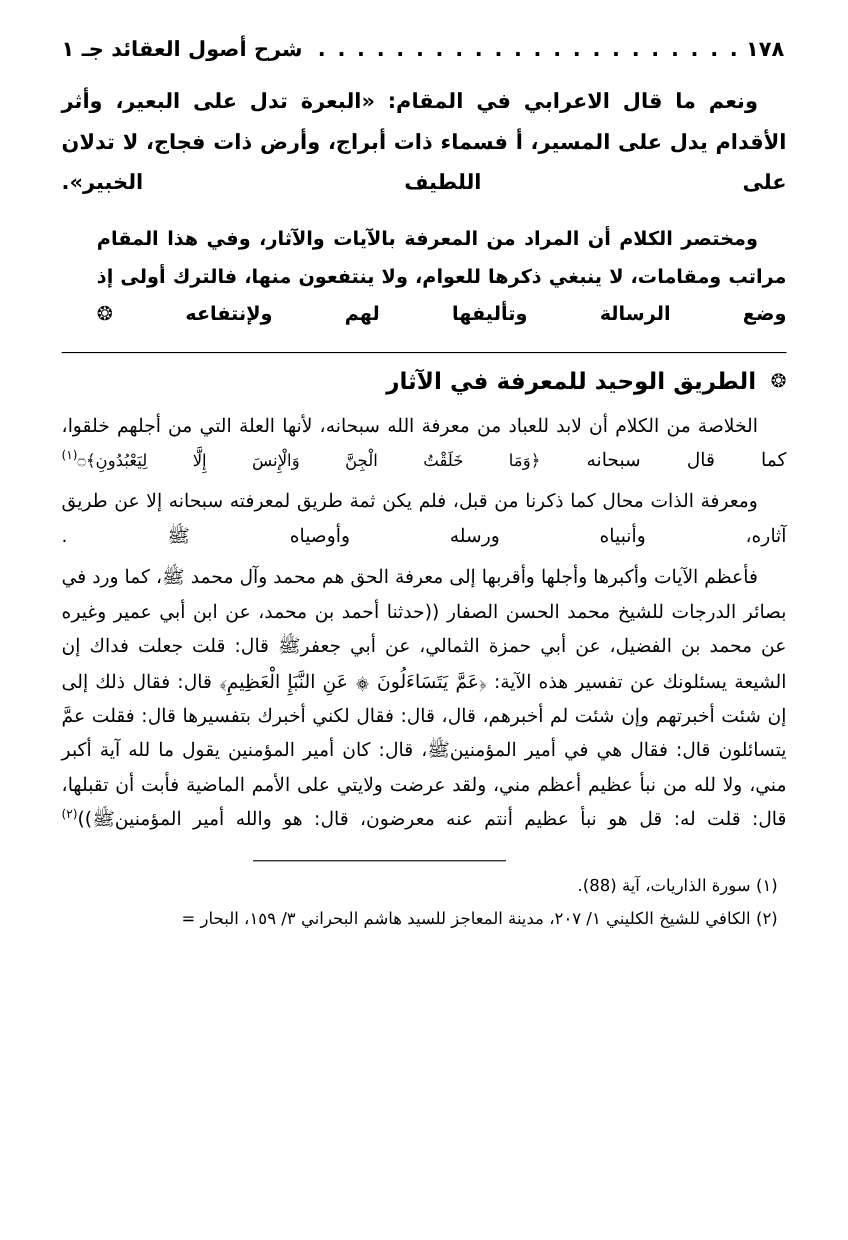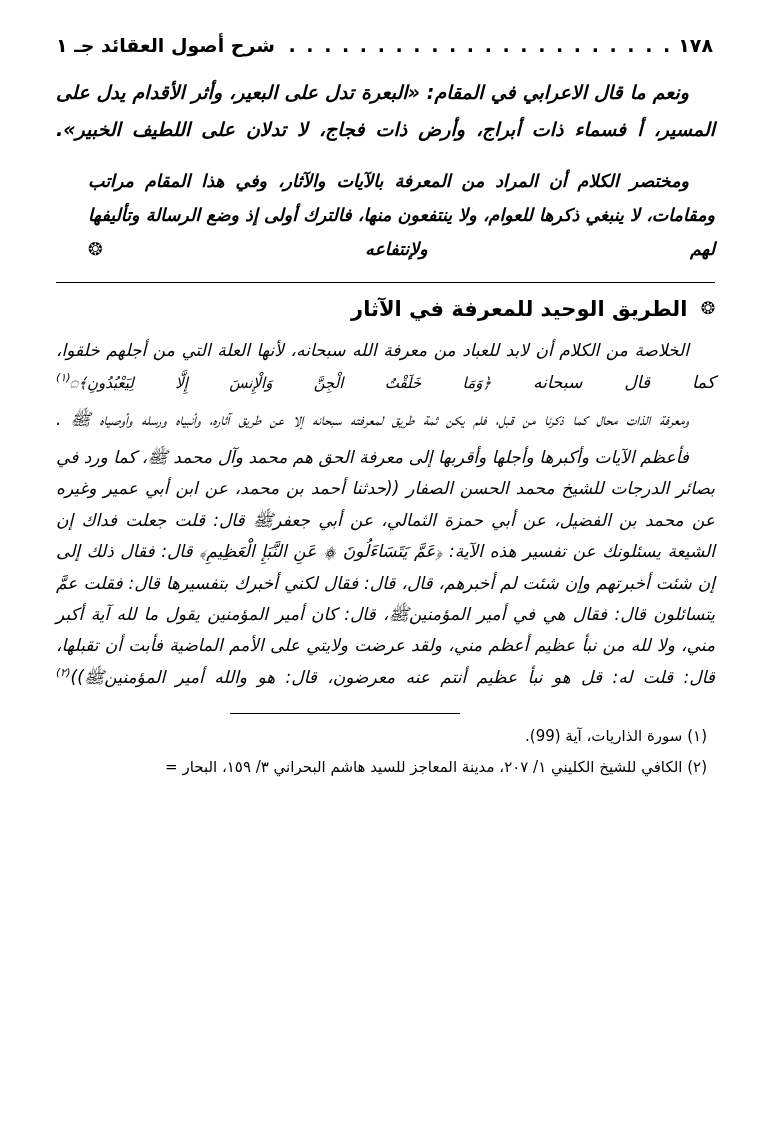--- a/index.html
+++ b/index.html
@@ -55,21 +55,20 @@
     text-align: right;
   }
 
   
   .para {
     direction: rtl;
     text-align: justify;
     text-align-last: justify;
     line-height: 1.95;
     margin: 0 0 6px 0;
-    font-style: italic;
   }
   .para.bold-block {
     font-weight: bold;
     font-size: 19px;
     letter-spacing: 0px;
   }
   .para.bold-block2 {
     font-weight: bold;
     font-size: 17.5px;
     margin-left: 32px;
@@ -174,21 +173,21 @@
 
   <p class="para normal indent-first">
     <span>فأعظم الآيات وأكبرها وأجلها وأقربها إلى معرفة الحق هم محمد وآل محمد ﷺ، كما ورد في بصائر الدرجات للشيخ محمد الحسن الصفار ((حدثنا أحمد بن محمد، عن ابن أبي عمير وغيره عن محمد بن الفضيل، عن أبي حمزة الثمالي، عن أبي جعفرﷺ قال: قلت جعلت فداك إن الشيعة يسئلونك عن تفسير هذه الآية: ﴿عَمَّ يَتَسَاءَلُونَ ۞ عَنِ النَّبَإِ الْعَظِيمِ﴾ قال: فقال ذلك إلى إن شئت أخبرتهم وإن شئت لم أخبرهم، قال، قال: فقال لكني أخبرك بتفسيرها قال: فقلت عمَّ يتسائلون قال: فقال هي في أمير المؤمنينﷺ، قال: كان أمير المؤمنين يقول ما لله آية أكبر مني، ولا لله من نبأ عظيم أعظم مني، ولقد عرضت ولايتي على الأمم الماضية فأبت أن تقبلها، قال: قلت له: قل هو نبأ عظيم أنتم عنه معرضون، قال: هو والله أمير المؤمنينﷺ))</span><span class="sup">(٢)</span>
   </p>
 
   <hr class="footnote-rule">
 
   <div class="footnotes">
     <p class="footnote">
       <span>(١)</span>
-      <span>سورة الذاريات، آية (99).</span>
+      <span>سورة الذاريات، آية (88).</span>
     </p>
     <p class="footnote">
       <span>(٢)</span>
       <span>الكافي للشيخ الكليني ١/ ٢٠٧، مدينة المعاجز للسيد هاشم البحراني ٣/ ١٥٩، البحار =</span>
     </p>
   </div>
 
 </div>
 
 </body></html>

